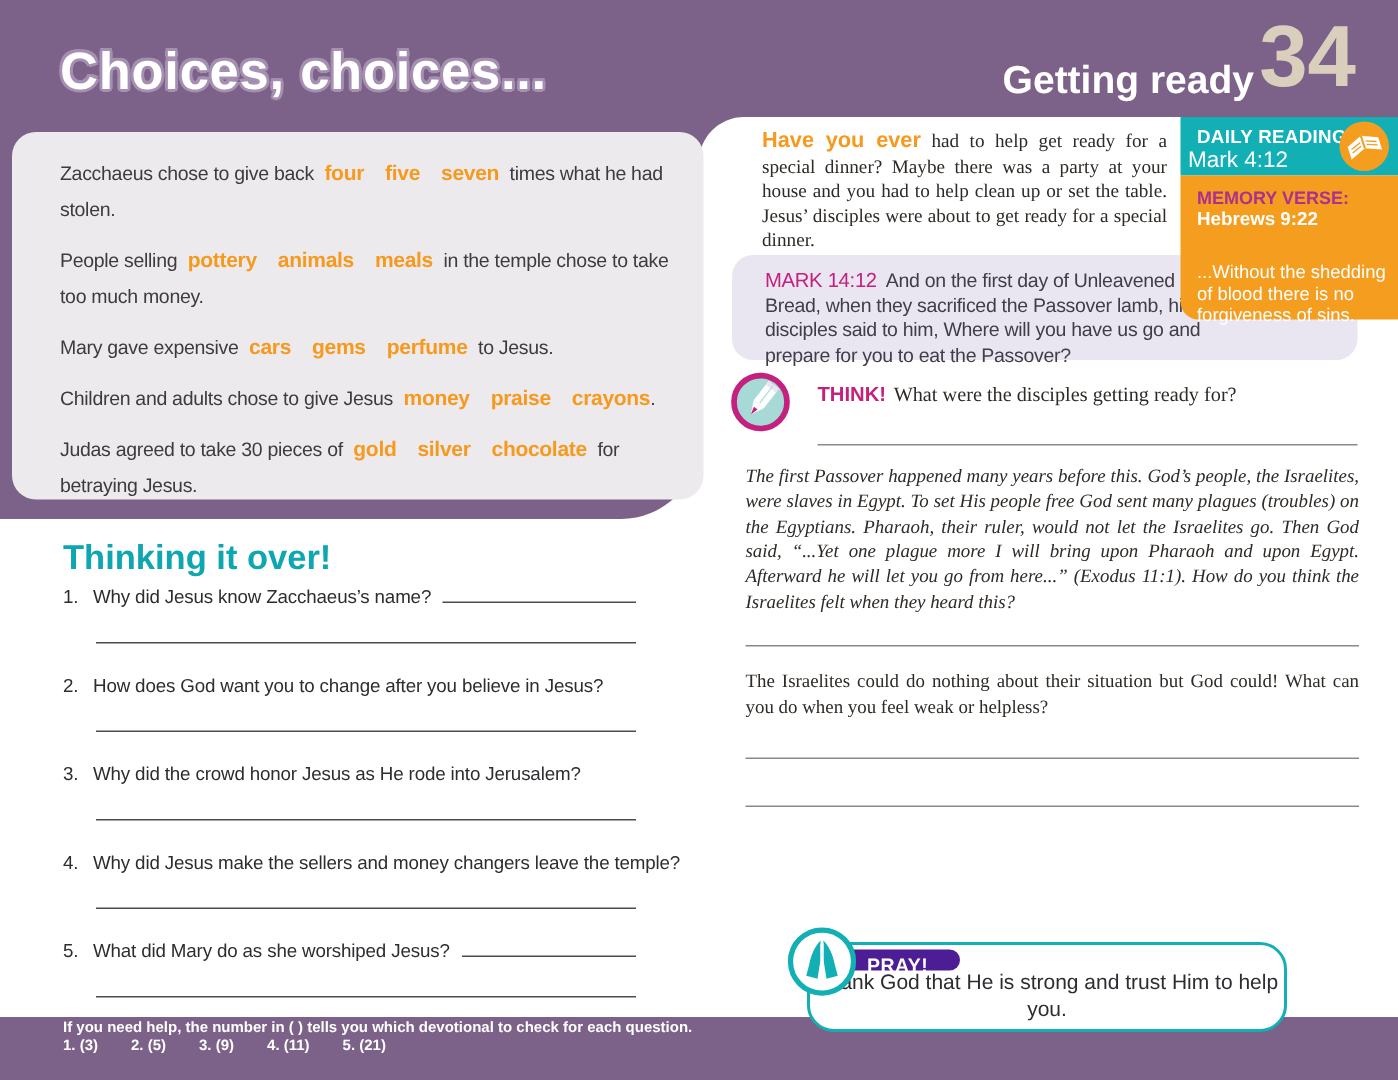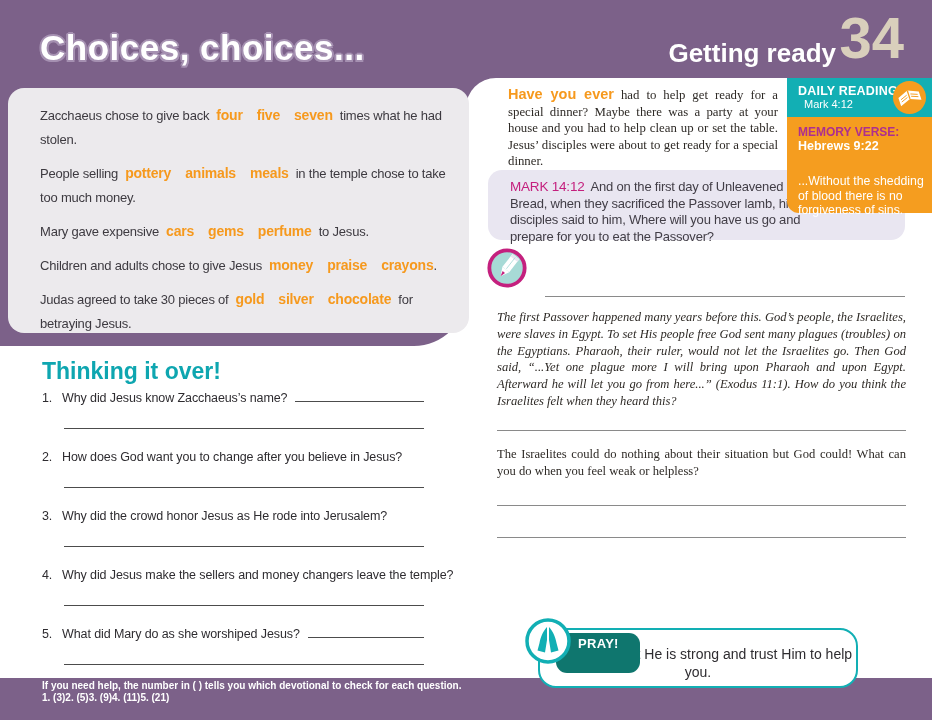--- a/index.html
+++ b/index.html
@@ -30,29 +30,29 @@
   .thinking-heading{position:absolute;left:42px;top:358px;font-size:23px;font-weight:bold;color:#0ea6b0;z-index:1;}
   .questions{position:absolute;left:42px;top:391px;width:384px;z-index:1;}
   .q-block{position:relative;height:59px;}
   .q-row{display:flex;align-items:flex-end;font-size:12.5px;color:#2e2c30;letter-spacing:-.1px;white-space:nowrap;}
   .q-num{width:20px;flex:none;}
   .fill-line{flex:1;border-bottom:1.5px solid #4c4c4c;margin:0 2px 3px 8px;min-width:30px;}
   .q-underline{position:absolute;left:22px;right:2px;top:37px;border-top:1.5px solid #4c4c4c;}
 
   .page-footer{position:absolute;left:42px;top:680px;z-index:3;color:#ffffff;}
   .footer-help{font-size:10px;font-weight:bold;line-height:12px;}
-  .answer-refs{display:flex;font-size:10px;font-weight:bold;line-height:12px;}
+  .answer-refs{display:flex;gap:22px;font-size:10px;font-weight:bold;line-height:12px;}
 
   
   .lesson-label{position:absolute;top:38px;right:96px;font-size:26px;font-weight:bold;color:#ffffff;z-index:1;}
   .lesson-number{position:absolute;top:4px;right:28px;font-size:58px;font-weight:bold;color:#d9cfbc;z-index:1;}
 
   .daily-box{position:absolute;left:787px;top:78px;width:145px;height:39px;background:#12afb4;z-index:4;}
   .daily-label{font-weight:bold;font-size:12.5px;color:#fff;padding:6px 0 0 11px;letter-spacing:.2px;}
-  .daily-ref{font-size:11px;color:#fff;padding-left:17px;}
+  .daily-ref{font-size:15px;color:#fff;padding-left:5px;}
   .daily-icon{position:absolute;right:5px;top:2px;width:35px;height:35px;}
 
   .memory-box{position:absolute;left:787px;top:117px;width:145px;height:96px;background:#f59d1f;
               border-bottom-left-radius:12px;box-sizing:border-box;padding:8px 8px 0 11px;z-index:4;}
   .memory-label{color:#ad2f8f;font-weight:bold;font-size:12px;line-height:14px;}
   .memory-ref{color:#ffffff;font-weight:bold;font-size:12.5px;line-height:15px;}
   .memory-text{color:#ffffff;font-size:12.3px;line-height:14.6px;margin-top:20px;}
 
   
   .serif{font-family:"Liberation Serif",serif;color:#2e2a26;}
@@ -75,21 +75,21 @@
   .rule-c{left:497px;top:537px;width:409px;}
 
   .p1{position:absolute;left:497px;top:309px;width:409px;font-size:12.6px;line-height:16.8px;
       text-align:justify;z-index:3;font-style:italic;}
   .p2{position:absolute;left:497px;top:446px;width:409px;font-size:12.6px;line-height:16.8px;
       text-align:justify;z-index:3;}
 
   .pray-box{position:absolute;left:538px;top:628px;width:320px;height:60px;background:#ffffff;
             border:2.5px solid #12afb4;border-radius:18px;box-sizing:border-box;z-index:5;}
   .pray-text{margin-top:15px;text-align:center;font-size:14px;line-height:18px;color:#2e2c30;}
-  .pray-pill{position:absolute;left:556px;top:633px;width:84px;height:40px;background:#0f766e;
+  .pray-pill{position:absolute;left:556px;top:633px;width:84px;height:14px;background:#4c1d95;
              border-radius:11px;color:#ffffff;font-weight:bold;font-size:13px;line-height:22px;
              padding-left:22px;box-sizing:border-box;z-index:6;letter-spacing:.3px;}
   .pray-icon{position:absolute;left:524px;top:617px;width:48px;height:48px;z-index:7;}
 </style>
 </head>
 <body>
 
 <div id="page">
 
   <div class="purple-top"></div>
@@ -200,20 +200,23 @@
       <circle cx="22" cy="22" r="18.5" fill="#a7dad6" stroke="#c4207e" stroke-width="4"></circle>
       <g transform="rotate(38 22 22)">
         <rect x="17.5" y="7" width="9" height="17" fill="#ffffff"></rect>
         <rect x="17.5" y="7" width="9" height="3.2" fill="#e9e6f1"></rect>
         <polygon points="17.5,24 26.5,24 22,33" fill="#ffffff"></polygon>
         <polygon points="20.4,27.4 23.6,27.4 22,33" fill="#c4207e"></polygon>
         <line x1="22" y1="8" x2="22" y2="23" stroke="#a7dad6" stroke-width="0.8"></line>
       </g>
     </svg>
   </span>
+  <div class="think-row serif">
+    <span class="think-label">THINK!</span><span>What were the disciples getting ready for?</span>
+  </div>
   <div class="rule think-rule"></div>
 
   <div class="p1 serif">The first Passover happened many years before this. God’s people, the Israelites, were slaves in Egypt. To set His people free God sent many plagues (troubles) on the Egyptians. Pharaoh, their ruler, would not let the Israelites go. Then God said, “...Yet one plague more I will bring upon Pharaoh and upon Egypt. Afterward he will let you go from here...” (Exodus 11:1). How do you think the Israelites felt when they heard this?</div>
   <div class="rule rule-a"></div>
   <div class="p2 serif">The Israelites could do nothing about their situation but God could! What can you do when you feel weak or helpless?</div>
   <div class="rule rule-b"></div>
   <div class="rule rule-c"></div>
 
   <div class="pray-box">
     <div class="pray-text">Thank God that He is strong and trust Him to help you.</div>

